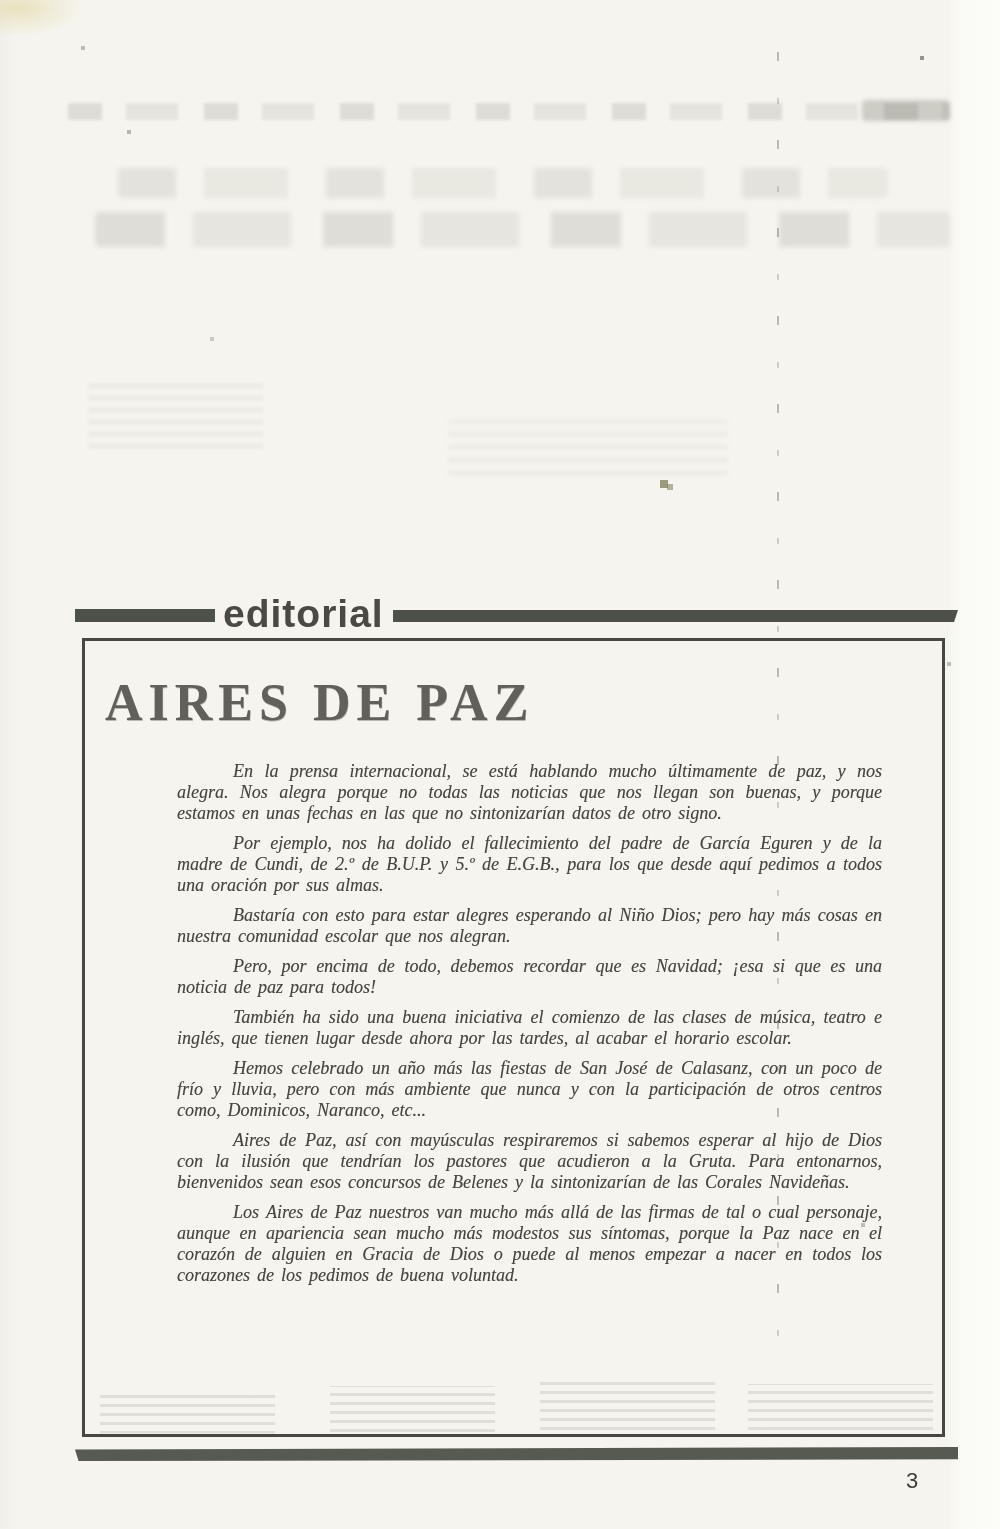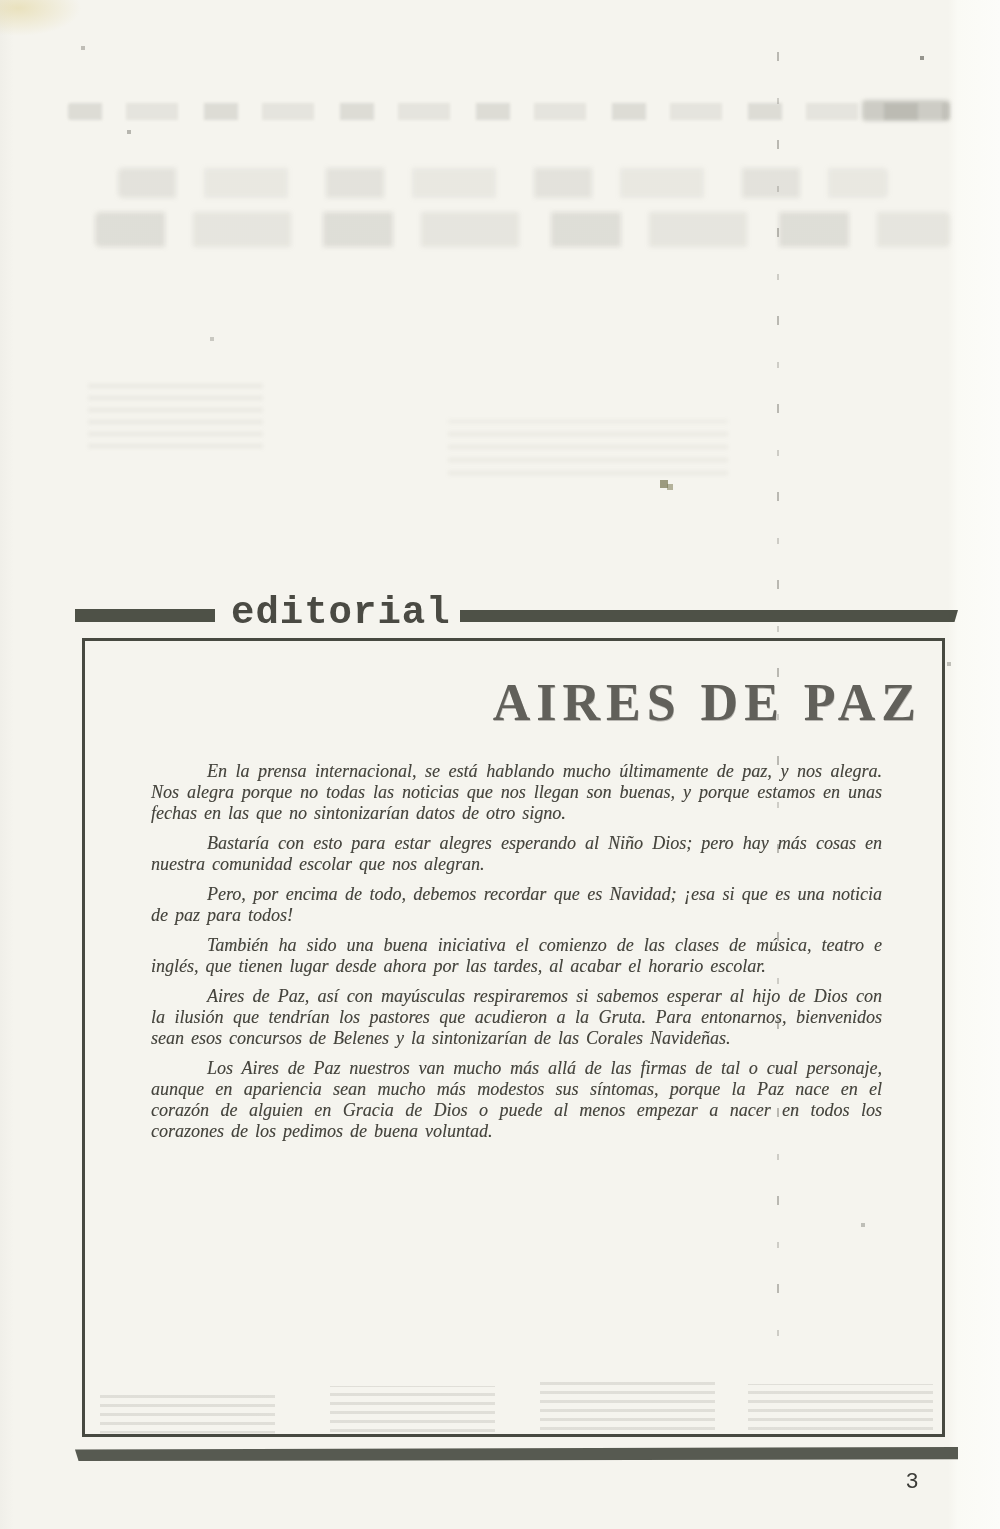--- a/index.html
+++ b/index.html
@@ -90,43 +90,42 @@
   
   .editorial-header {
     position: absolute; left: 75px; top: 592px; width: 883px; height: 42px;
     display: flex; align-items: center;
   }
   .rule-bar { background: #4e5147; }
   .rule-bar.left  { width: 140px; height: 13px; margin-top: 4px; }
   .rule-bar.right { flex: 1; height: 12px; margin-top: 6px;
     clip-path: polygon(0 0, 100% 0, 99.3% 100%, 0 100%); }
   .editorial-label {
-    font-family: Liberation Mono, monospace;
+    font-family: Liberation Sans, sans-serif;
     font-weight: bold; font-size: 39px; line-height: 1;
     color: #4a4a43; letter-spacing: 1px;
     padding: 0 9px 0 8px;
-    margin-left: 8px;
   }
   
   .editorial-box {
     position: absolute; left: 82px; top: 638px; width: 857px; height: 793px;
     border: 3px solid #474941;
     box-shadow: inset 0 0 0 1px rgba(245,244,238,0.6);
   }
   .article-title {
     margin: 36px 20px 0 20px;
-    text-align: right;
+    text-align: left;
     font-family: "Liberation Serif", serif;
     font-weight: bold; font-size: 52px; line-height: 1.0;
     letter-spacing: 6px; color: #61605八;
     color: #61605a;
     text-shadow: 0.5px 0.5px 0 rgba(97,96,90,0.4);
   }
   .article-body {
-    margin: 32px 60px 0 66px;
+    margin: 32px 60px 0 92px;
   }
   .article-body p {
     font-family: "Liberation Serif", serif;
     font-style: italic;
     font-size: 18px; line-height: 21px;
     color: #45443d;
     text-align: justify;
     text-indent: 56px;
     word-spacing: 2.5px;
     margin: 0 0 9px 0;
@@ -167,23 +166,25 @@
     <div class="rule-bar left"></div>
     <div class="editorial-label">editorial</div>
     <div class="rule-bar right"></div>
   </div>
 
   <div class="editorial-box">
     <h1 class="article-title">AIRES DE PAZ</h1>
     <div class="article-body">
 
     <p>En la prensa internacional, se está hablando mucho últimamente de paz, y nos alegra. Nos alegra porque no todas las noticias que nos llegan son buenas, y porque estamos en unas fechas en las que no sintonizarían datos de otro signo.</p>
+        <p>Por ejemplo, nos ha dolido el fallecimiento del padre de García Eguren y de la madre de Cundi, de 2.º de B.U.P. y 5.º de E.G.B., para los que desde aquí pedimos a todos una oración por sus almas.</p>
         <p>Bastaría con esto para estar alegres esperando al Niño Dios; pero hay más cosas en nuestra comunidad escolar que nos alegran.</p>
         <p>Pero, por encima de todo, debemos recordar que es Navidad; ¡esa si que es una noticia de paz para todos!</p>
         <p>También ha sido una buena iniciativa el comienzo de las clases de música, teatro e inglés, que tienen lugar desde ahora por las tardes, al acabar el horario escolar.</p>
+        <p>Hemos celebrado un año más las fiestas de San José de Calasanz, con un poco de frío y lluvia, pero con más ambiente que nunca y con la participación de otros centros como, Dominicos, Naranco, etc...</p>
         <p>Aires de Paz, así con mayúsculas respiraremos si sabemos esperar al hijo de Dios con la ilusión que tendrían los pastores que acudieron a la Gruta. Para entonarnos, bienvenidos sean esos concursos de Belenes y la sintonizarían de las Corales Navideñas.</p>
         <p>Los Aires de Paz nuestros van mucho más allá de las firmas de tal o cual personaje, aunque en apariencia sean mucho más modestos sus síntomas, porque la Paz nace en el corazón de alguien en Gracia de Dios o puede al menos empezar a nacer en todos los corazones de los pedimos de buena voluntad.</p>
       </div>
   </div>
 
   <div class="bottom-rule"></div>
   <div class="page-number">3</div>
 
 </div>
 

